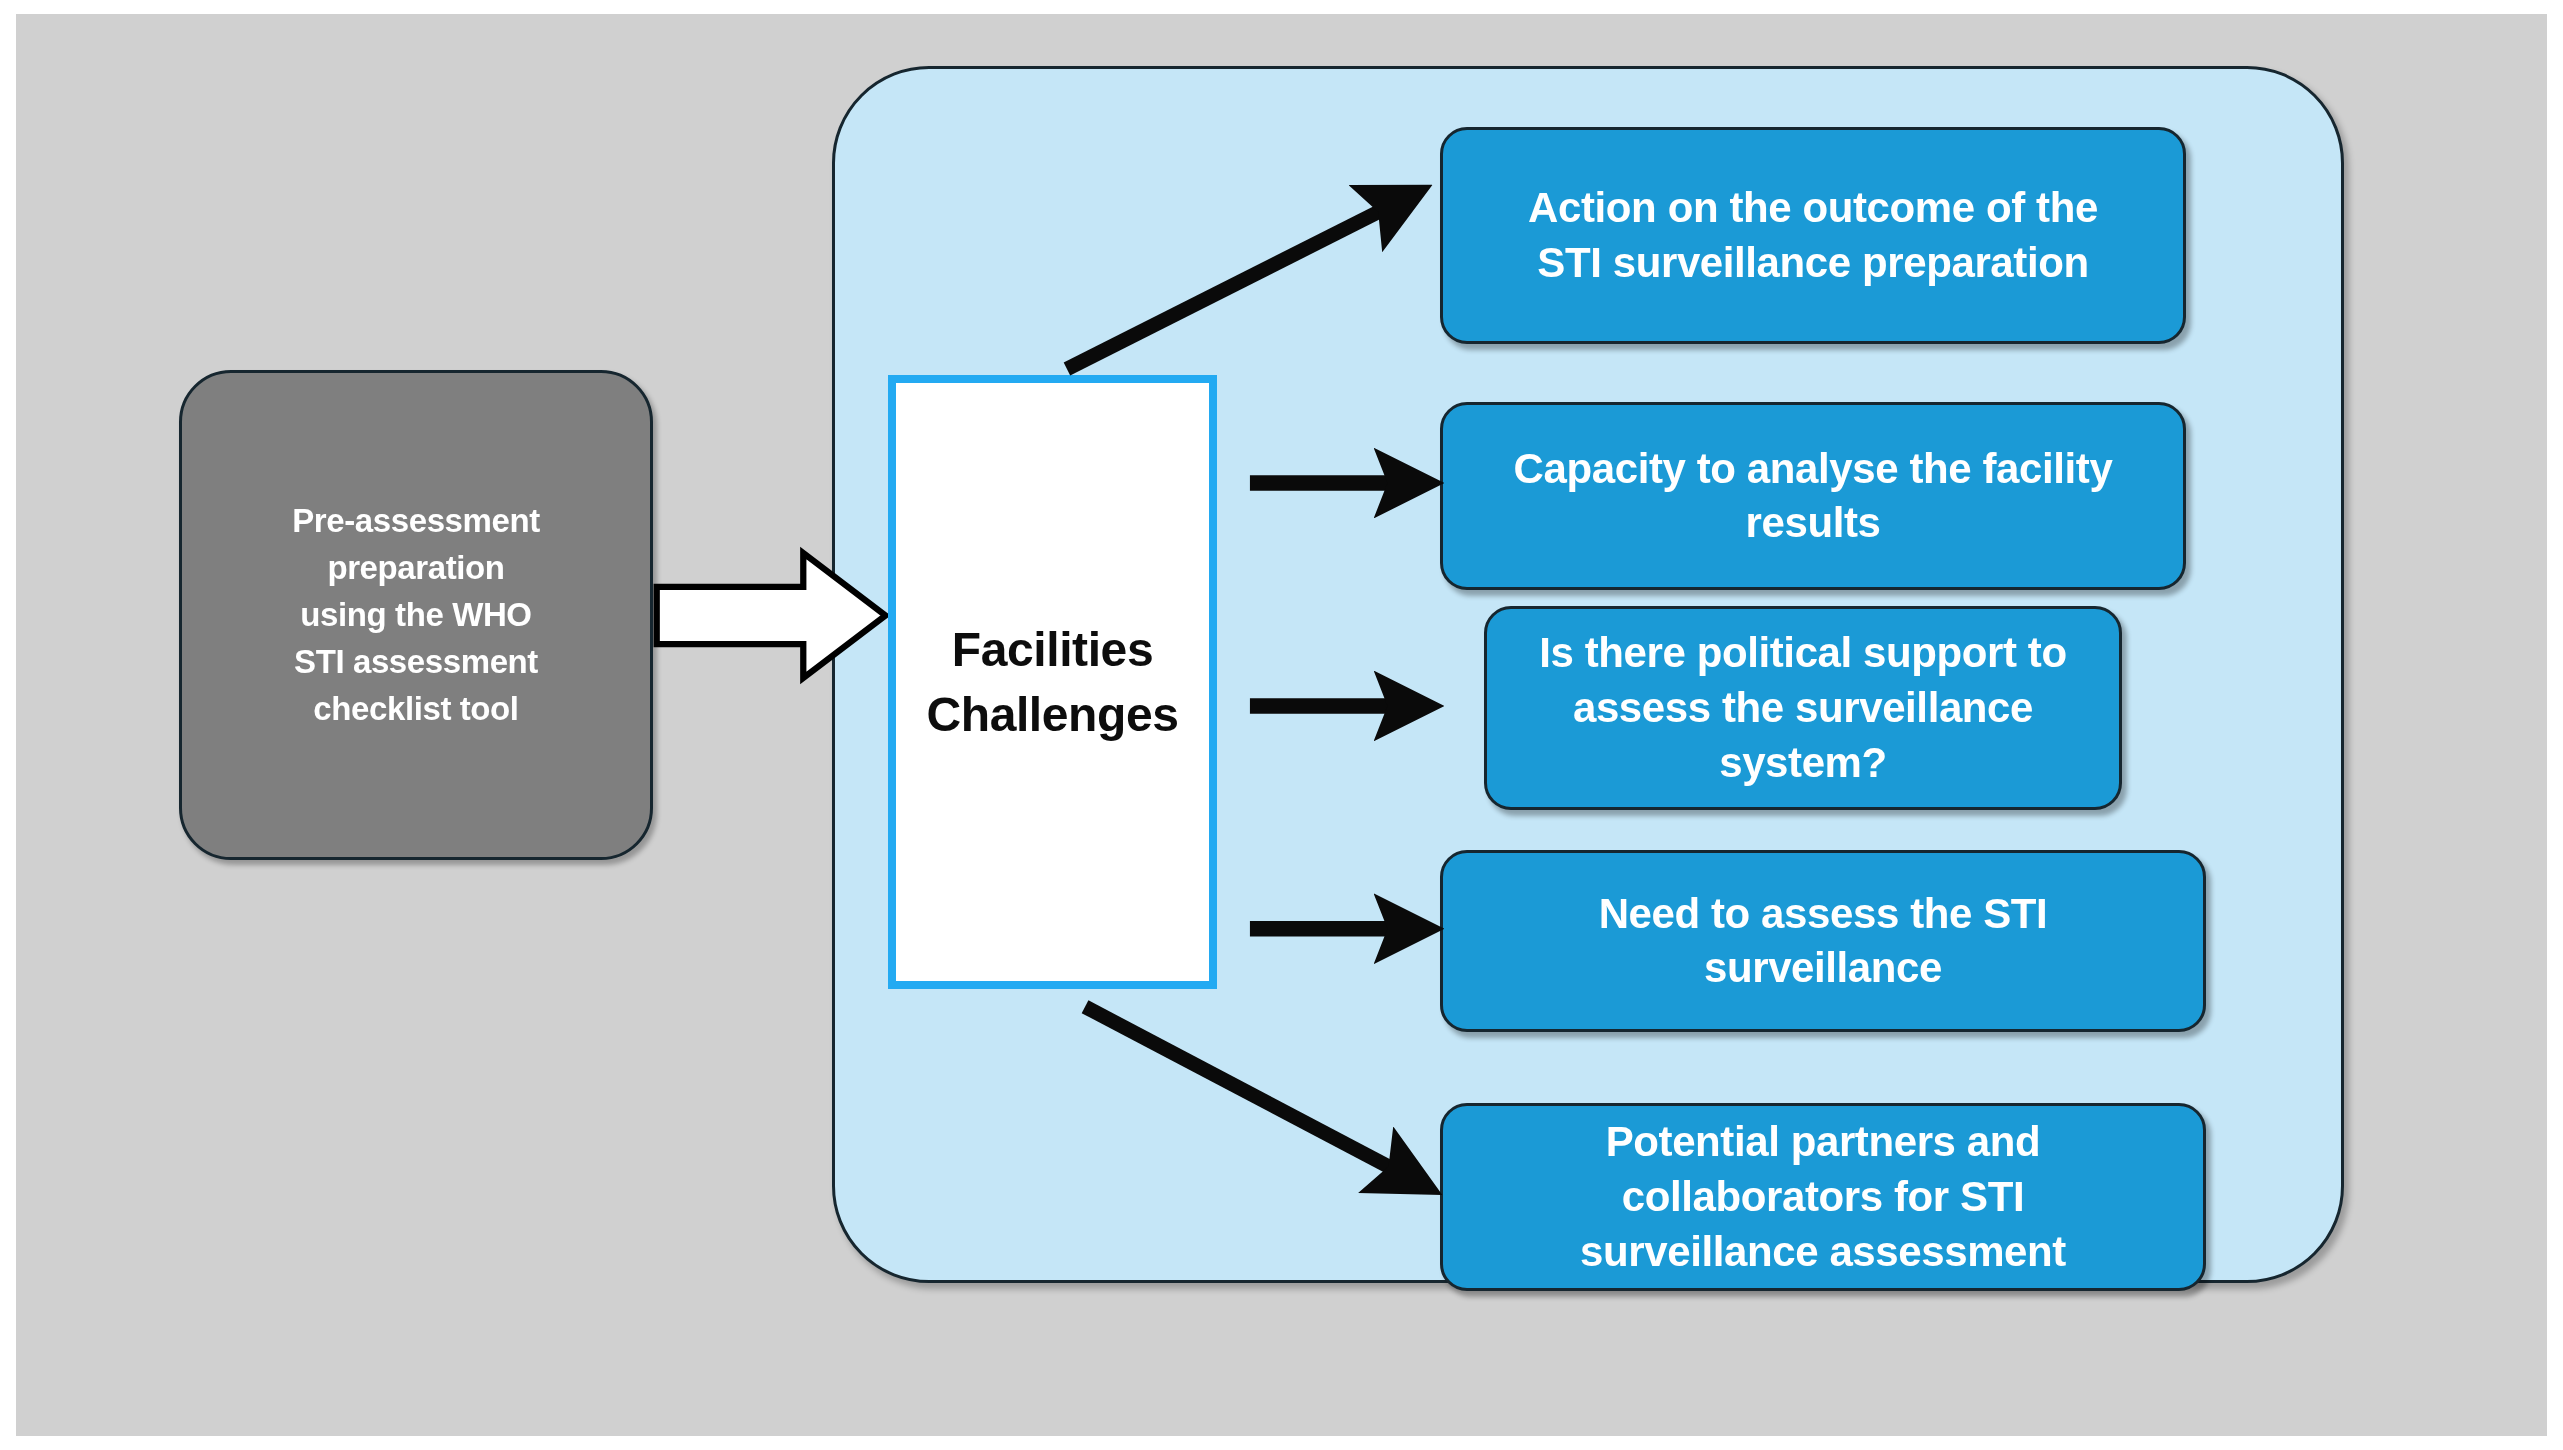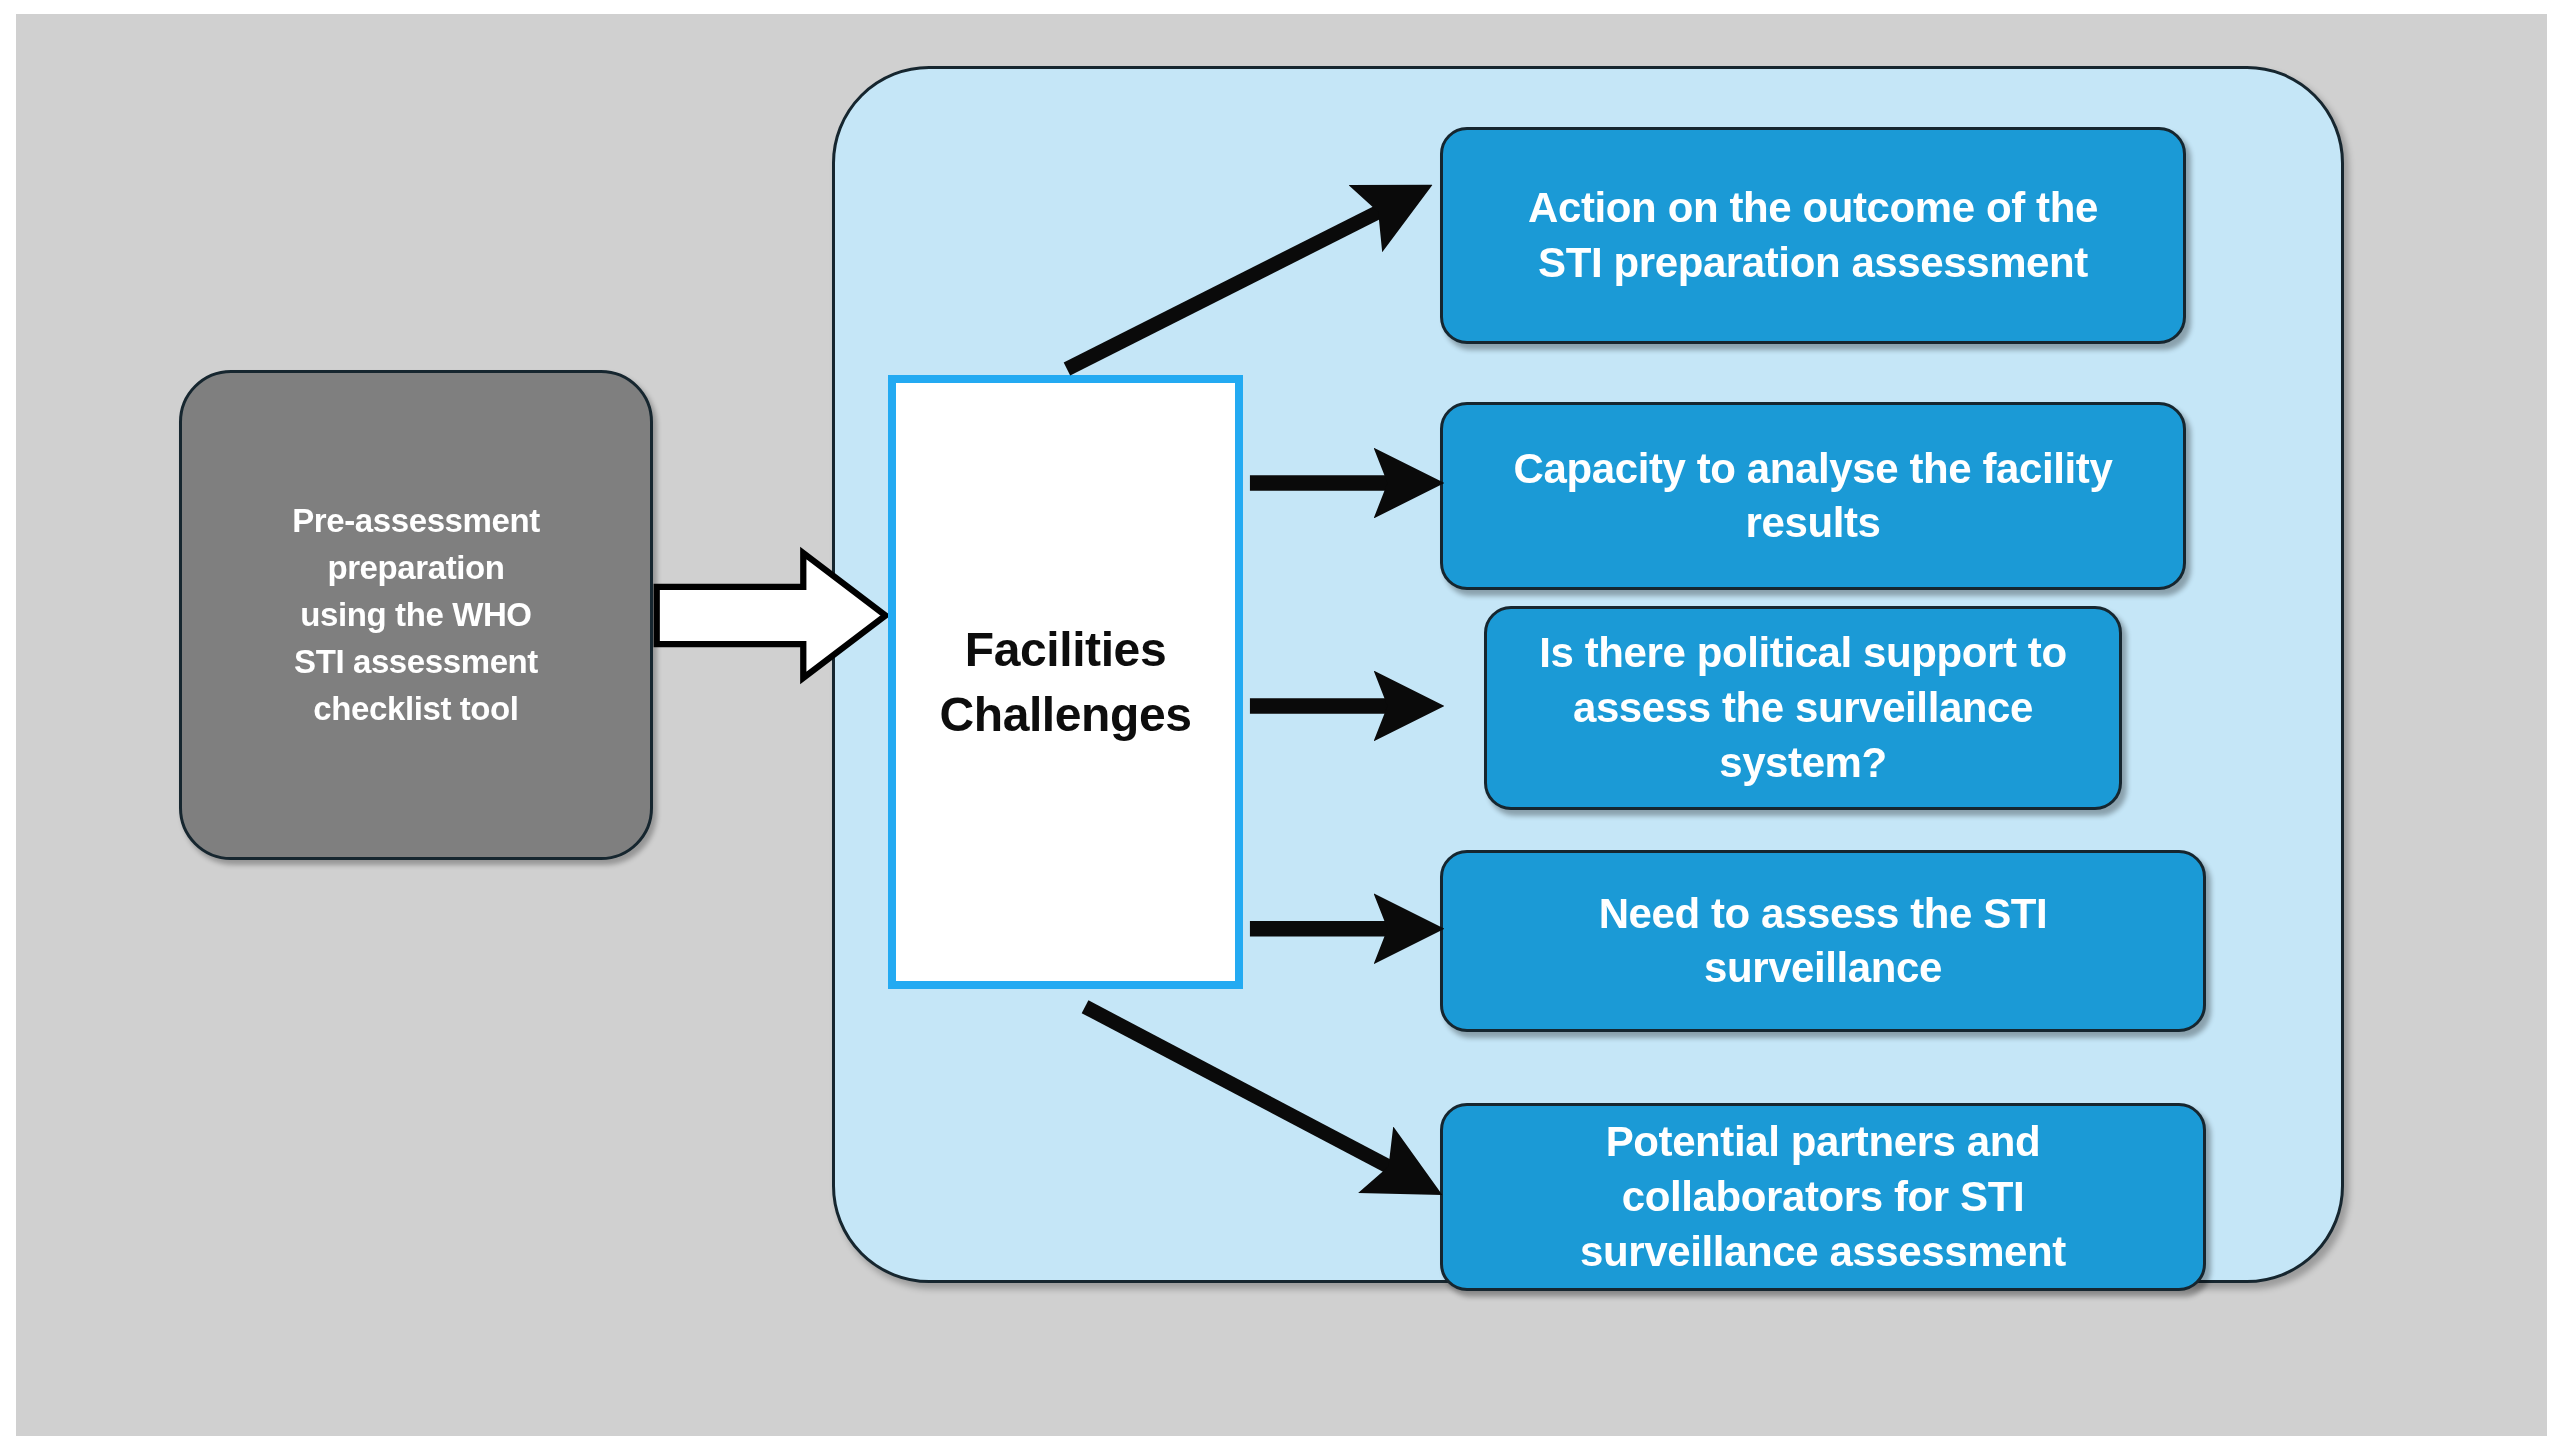--- a/index.html
+++ b/index.html
@@ -71,21 +71,21 @@
     border-radius: 97px;
     box-sizing: border-box;
     box-shadow: 4.5px 5.4px 6.3px rgba(0,0,0,0.25);
   }
 
   
   #facilities-node {
     position: absolute;
     left: 872px;
     top: 361px;
-    width: 355px;
+    width: 329px;
     height: 614px;
     background: #ffffff;
     border: 8px solid #23aaf2;
     box-sizing: border-box;
     display: flex;
     align-items: center;
     justify-content: center;
   }
   #facilities-node .txt {
     color: #0d0d0d;
@@ -157,21 +157,21 @@
     </svg>
   </div>
 
   <div id="facilities-node">
     <div class="txt">Facilities
 Challenges</div>
   </div>
 
   <div class="challenge-box" id="challenge-box-1">
     <div class="txt">Action on the outcome of the
-STI preparation assessment</div>
+STI surveillance preparation</div>
   </div>
   <div class="challenge-box" id="challenge-box-2">
     <div class="txt">Capacity to analyse the facility
 results</div>
   </div>
   <div class="challenge-box" id="challenge-box-3">
     <div class="txt">Is there political support to
 assess the surveillance
 system?</div>
   </div>

